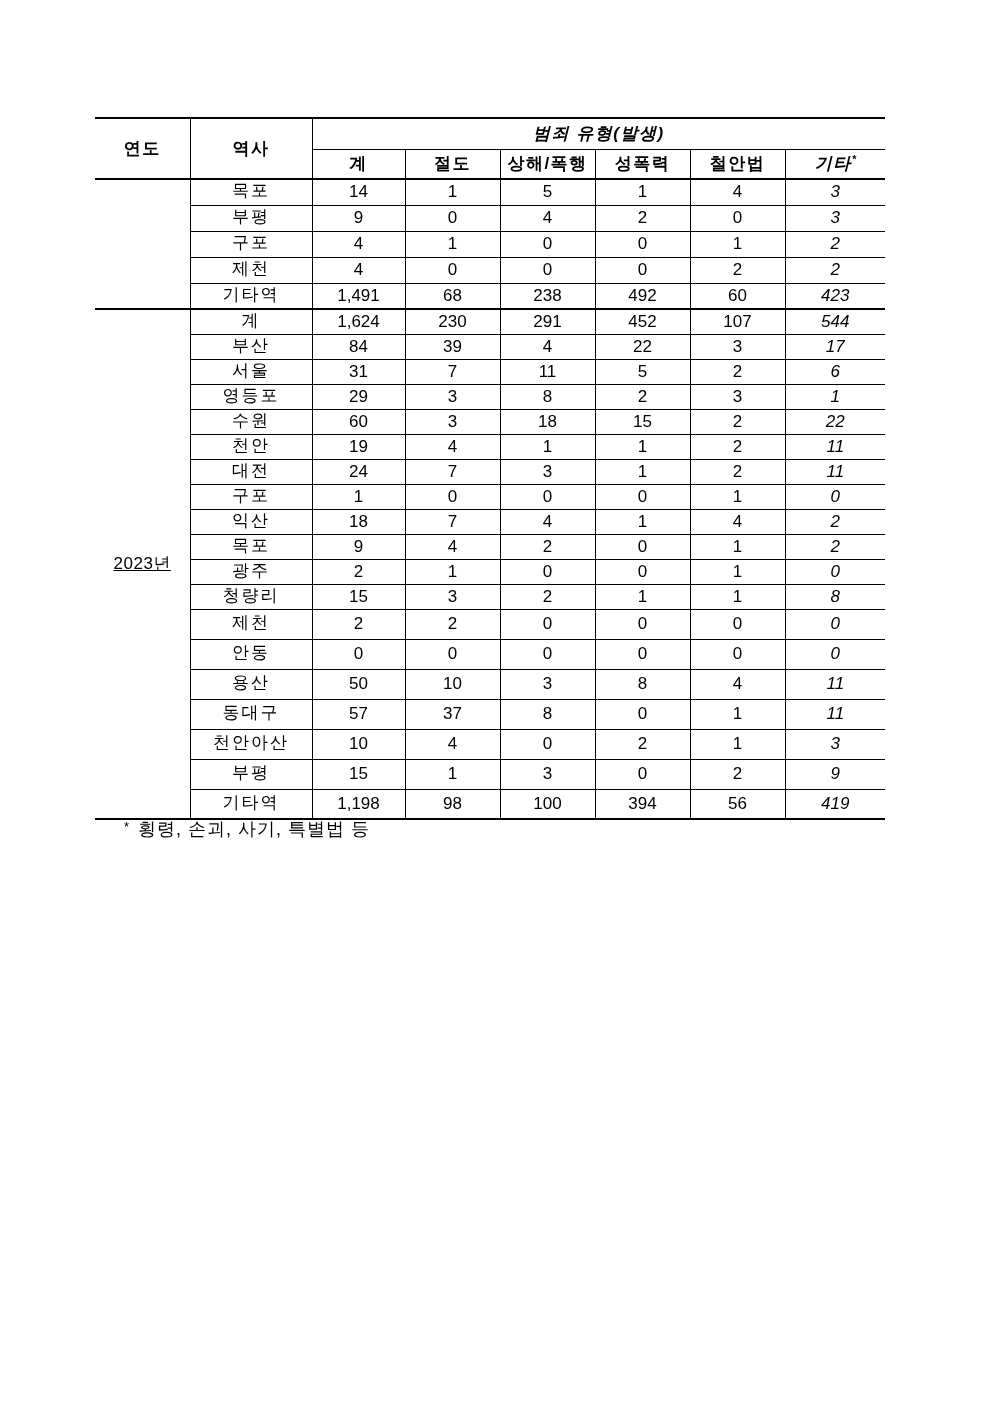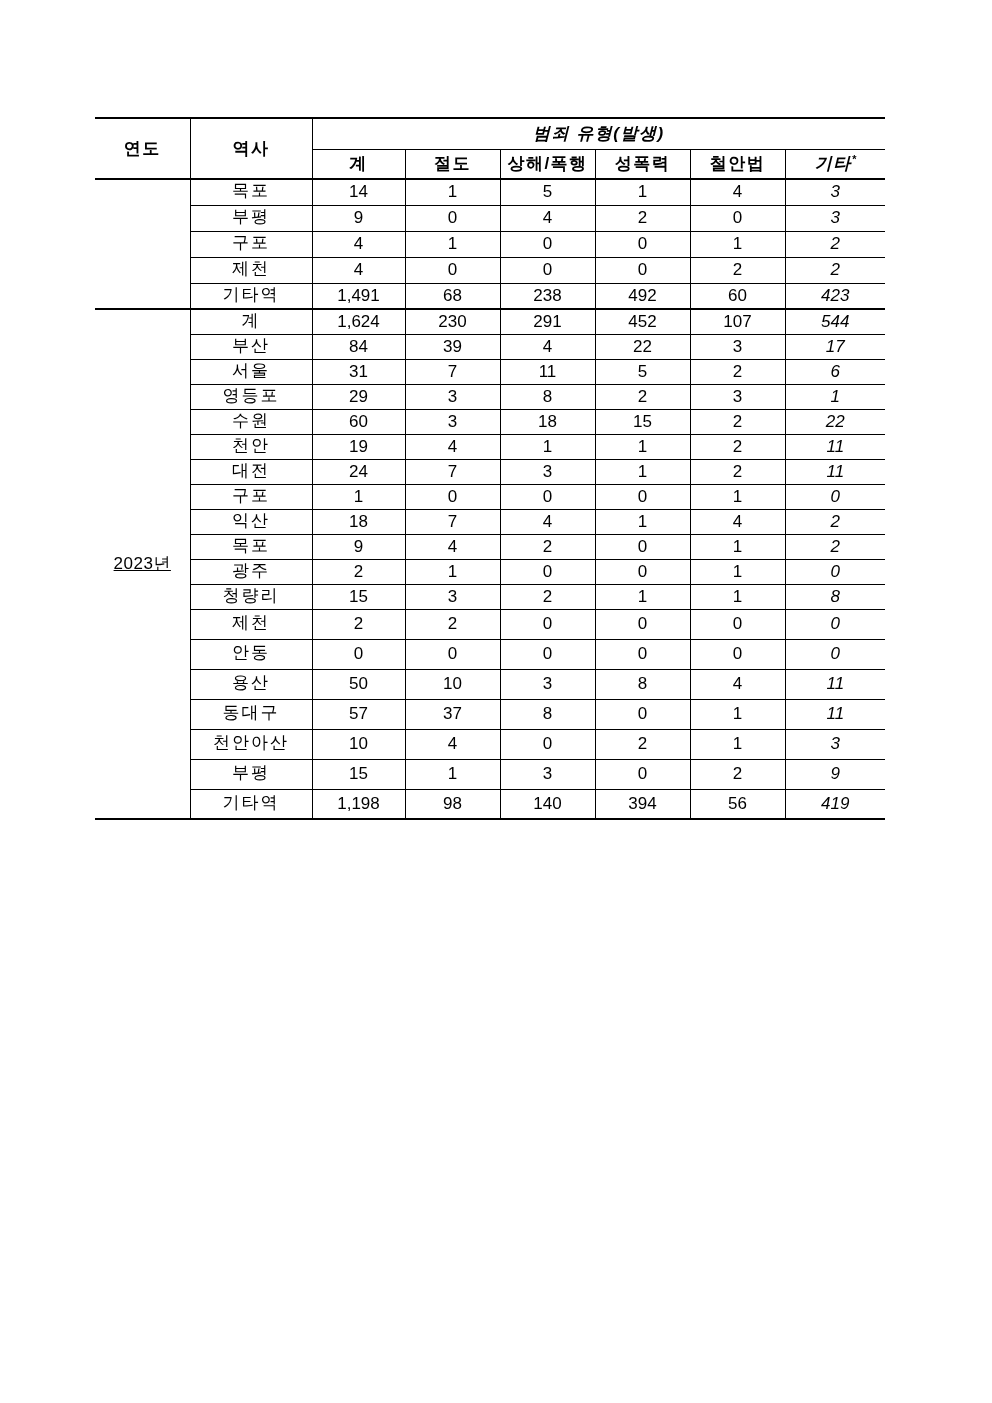--- a/index.html
+++ b/index.html
@@ -315,22 +315,25 @@
           <td class="value-cell">1</td>
           <td class="value-cell">3</td>
           <td class="value-cell">0</td>
           <td class="value-cell">2</td>
           <td class="value-cell no-right">9</td>
         </tr>
         <tr class="g2b">
           <td class="station-cell thick-bottom">기타역</td>
           <td class="value-cell thick-bottom">1,198</td>
           <td class="value-cell thick-bottom">98</td>
-          <td class="value-cell thick-bottom">140</td>
+          <td class="value-cell thick-bottom">100</td>
           <td class="value-cell thick-bottom">394</td>
           <td class="value-cell thick-bottom">56</td>
           <td class="value-cell no-right thick-bottom">419</td>
         </tr>
       </tbody>
   </table>
 
+  <div class="footnote">
+    <span class="fn-marker">*</span><span class="fn-text">횡령, 손괴, 사기, 특별법 등</span>
+  </div>
 
 </div>
 
 </body></html>

